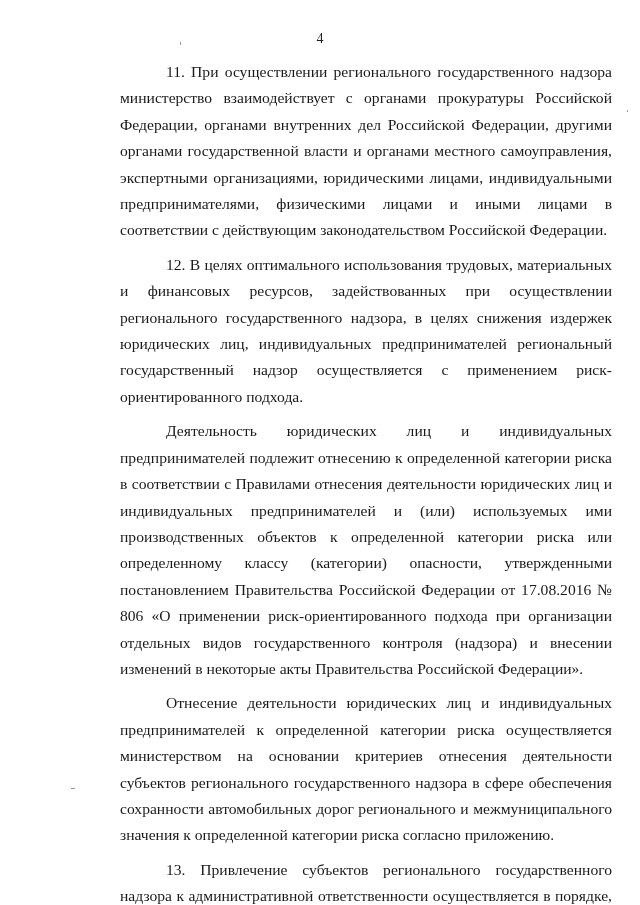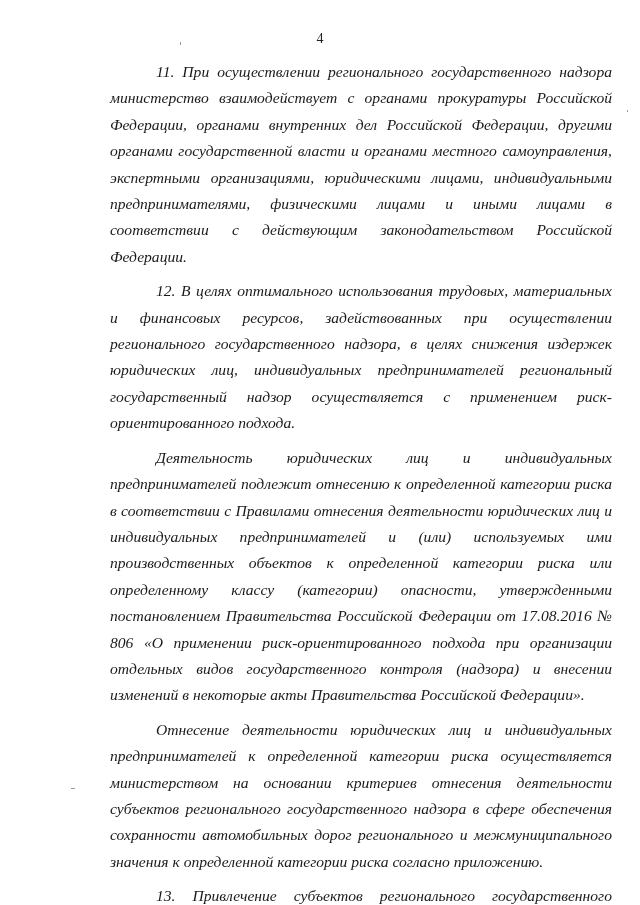--- a/index.html
+++ b/index.html
@@ -7,21 +7,21 @@
   .page { position:absolute; left:0; top:0; width:640px; height:905px; background:#fff; }
   .page-num {
     position:absolute; top:31px; left:0; width:640px; text-align:center;
     font-family:"Liberation Serif", "DejaVu Serif", serif; font-size:14px; color:#222;
   }
   .body-text {
     position:absolute; left:104px; top:59px; width:508px;
     font-family:"Liberation Serif", "DejaVu Serif", serif;
     font-size:15.6px; line-height:26.4px; color:#1a1a1a;
   }
-  .para { margin:0 0 8px 6px; text-indent:46px; text-align:justify; text-align-last:left;font-style:italic; }
+  .para { margin:0 0 8px 16px; text-indent:46px; text-align:justify; text-align-last:left; }
   .speck { position:absolute; background:#999; }
 </style>
 </head>
 <body>
 
 <div class="page">
   <div class="page-num">4</div>
 
   <div class="body-text">
     <p class="para">11. При осуществлении регионального государственного надзора министерство взаимодействует с органами прокуратуры Российской Федерации, органами внутренних дел Российской Федерации, другими органами государственной власти и органами местного самоуправления, экспертными организациями, юридическими лицами, индивидуальными предпринимателями, физическими лицами и иными лицами в соответствии с действующим законодательством Российской Федерации.</p>

